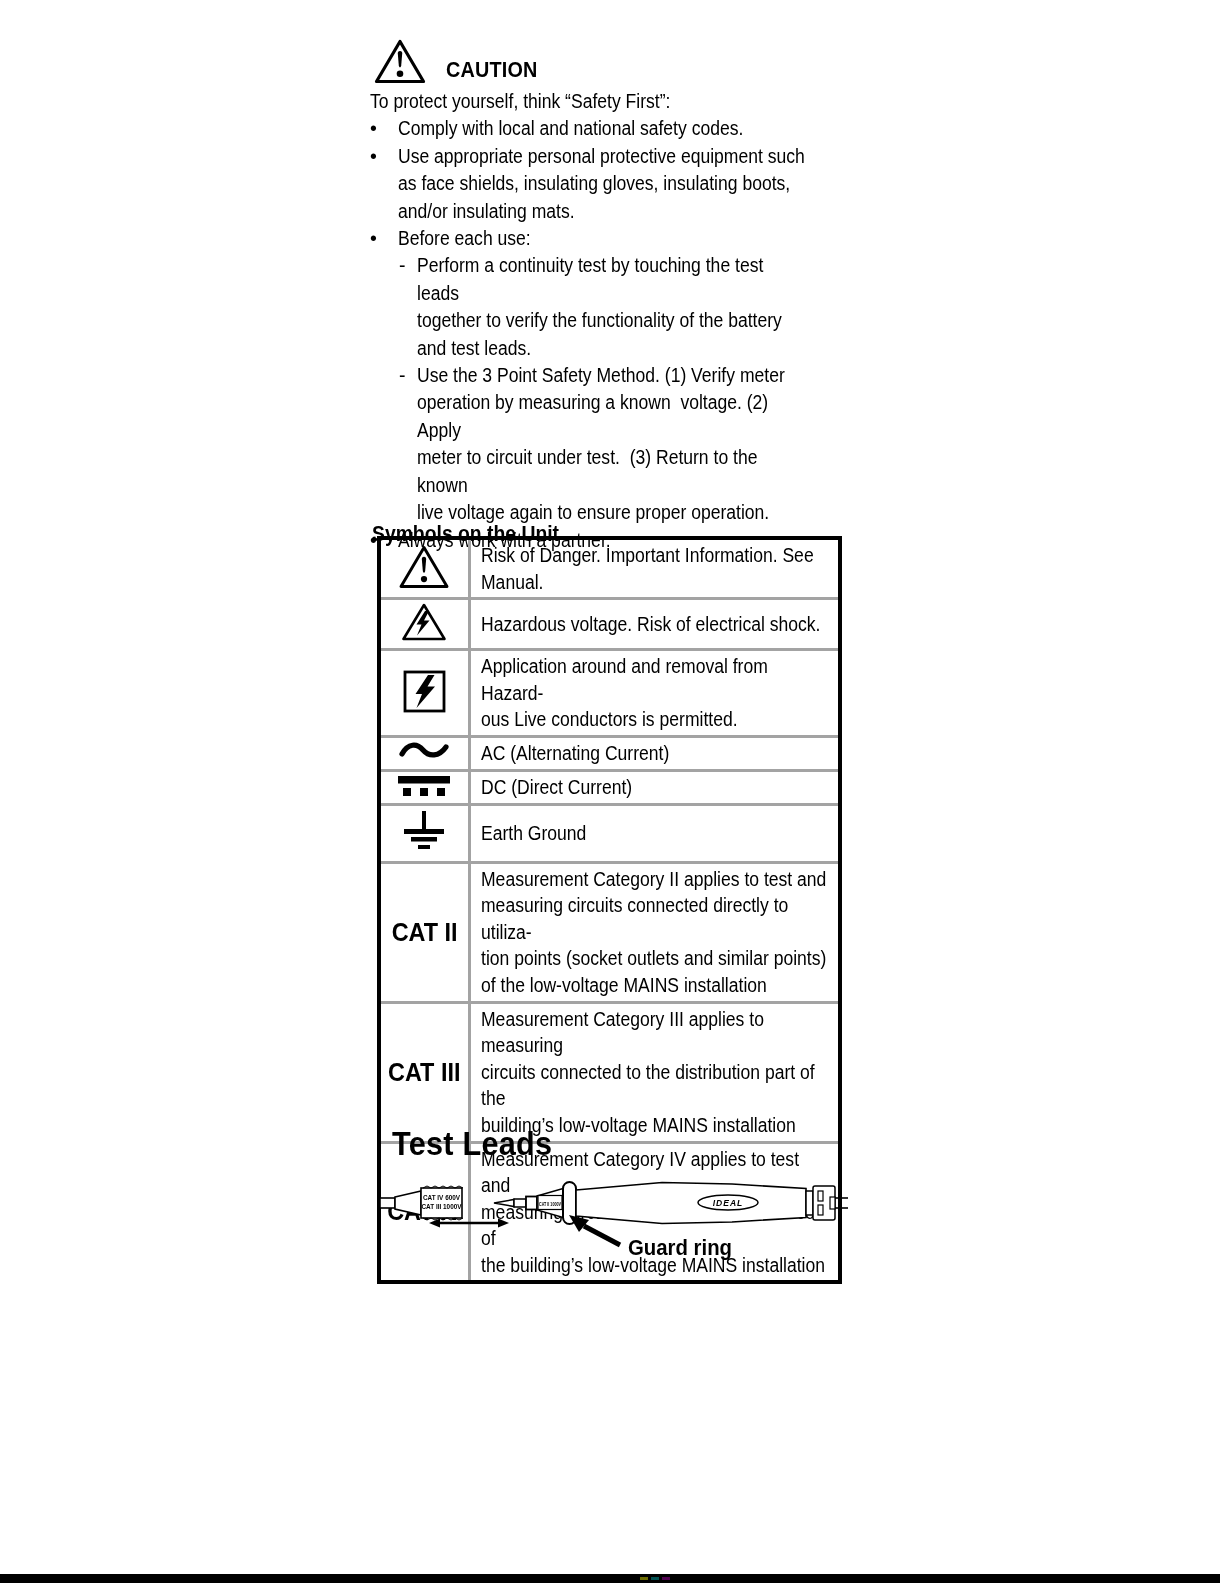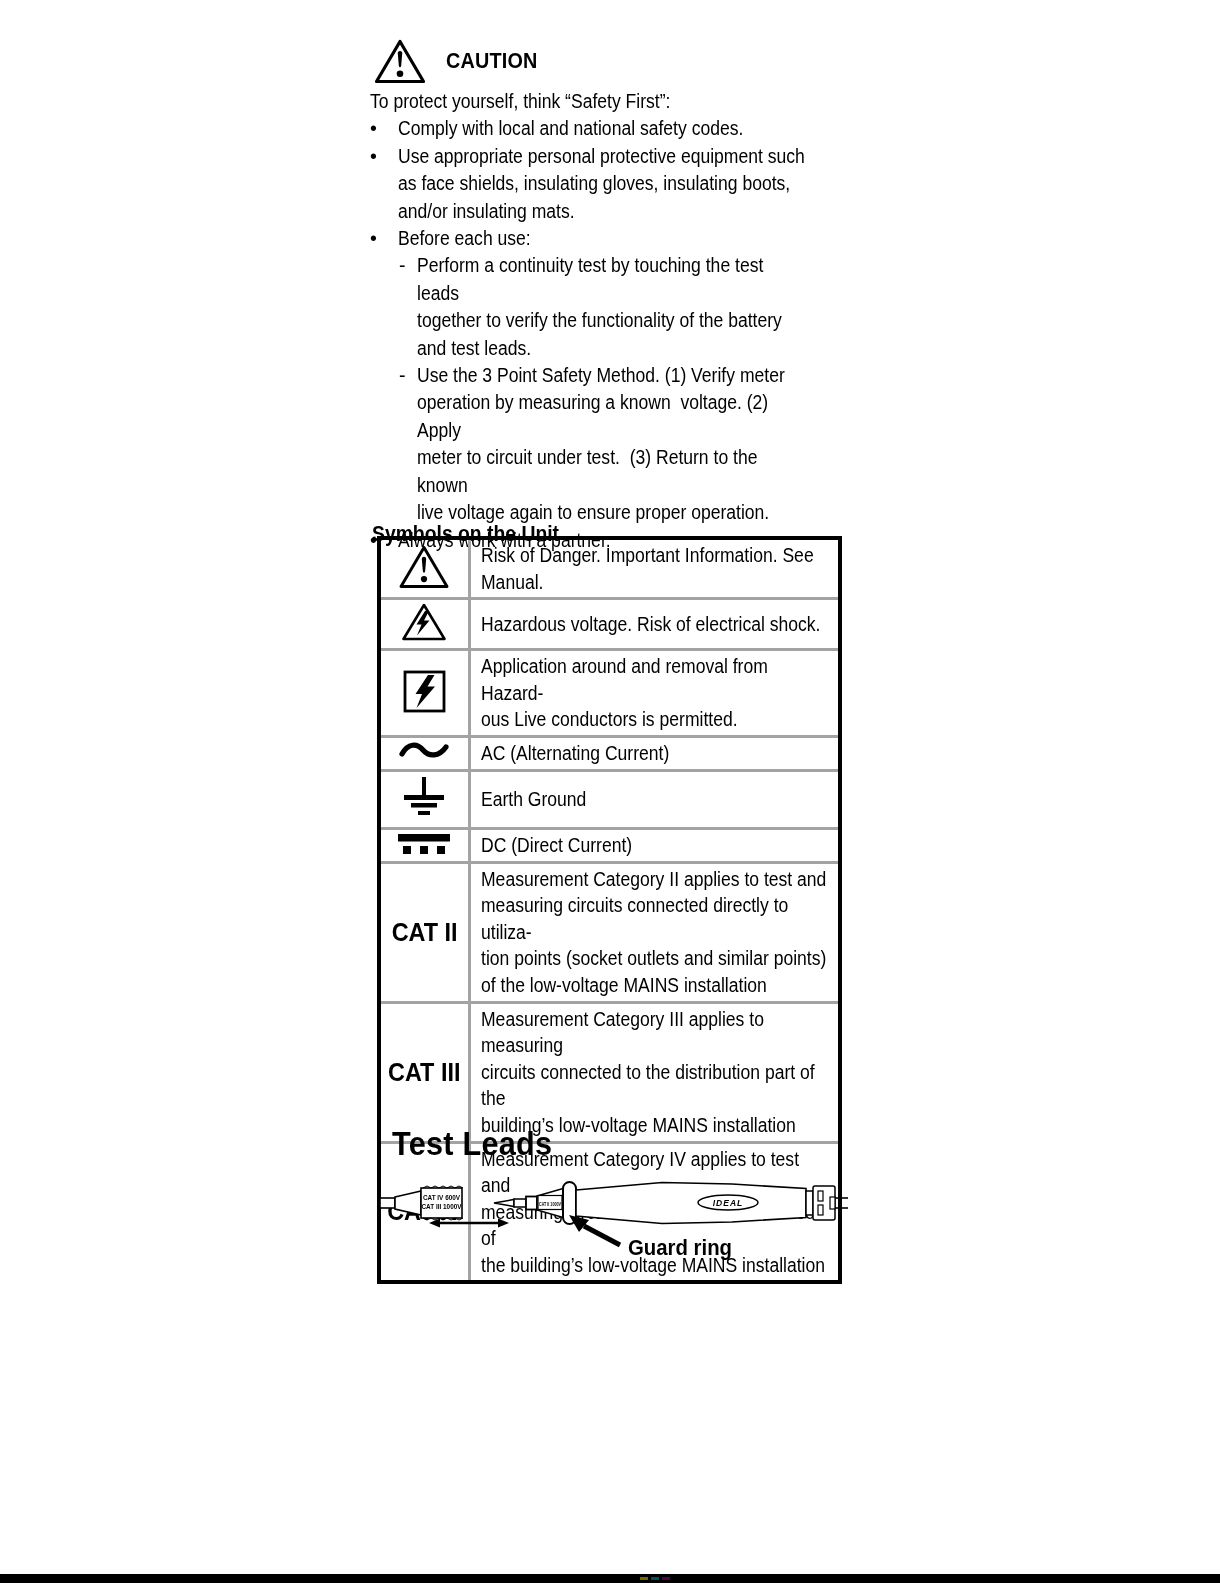--- a/index.html
+++ b/index.html
@@ -6,21 +6,21 @@
   body {
     width:1220px; height:1583px; position:relative; overflow:hidden;
     background:#ffffff; color:#000;
     font-family:"Liberation Sans", sans-serif;
   }
   .abs { position:absolute; }
   
   .cond { transform:scaleX(0.9); transform-origin:0 0; display:block; width:111%; }
   .cond-c { transform:scaleX(0.9); transform-origin:50% 50%; display:inline-block; }
 
-  .caution-header { left:374px; top:38px; display:flex; align-items:center; }
+  .caution-header { left:374px; top:38px; display:flex; align-items:flex-end; }
   .caution-title { font-size:22px; font-weight:bold; margin-left:15px; padding-bottom:2px; letter-spacing:.2px; }
 
   .bodytext { left:370px; top:88px; width:482px; font-size:19.5px; line-height:27.4px; }
   .pre { white-space:pre-wrap; }
   .bullet-row { display:flex; }
   .bullet-marker { width:28px; flex:none; }
   .dash-row { display:flex; padding-left:29px; }
   .dash-marker { width:18px; flex:none; }
 
   .symbols-heading { left:372px; top:522px; font-size:21.5px; font-weight:bold; }
@@ -139,44 +139,44 @@
   <tr style="height:30px">
     <td class="sym">
       <svg width="54" height="20" viewBox="0 0 54 20">
         <path d="M5 13 C 11 2, 20 2, 26 9 C 32 16, 42 16, 49 6" fill="none" stroke="#000" stroke-width="5.2" stroke-linecap="round"></path>
       </svg>
     </td>
     <td class="desc">
           <div class="cond pre">AC (Alternating Current)</div>
         </td>
   </tr>
+  <tr style="height:30px">
+    <td class="sym">
+      <svg width="56" height="23" viewBox="0 0 56 23">
+        <rect x="2" y="2" width="52" height="7.5" fill="#000"></rect>
+        <rect x="7" y="14" width="8" height="8" fill="#000"></rect>
+        <rect x="24" y="14" width="8" height="8" fill="#000"></rect>
+        <rect x="41" y="14" width="8" height="8" fill="#000"></rect>
+      </svg>
+    </td>
+    <td class="desc">
+          <div class="cond pre">DC (Direct Current)</div>
+        </td>
+  </tr>
   <tr style="height:58px">
     <td class="sym">
       <svg width="44" height="42" viewBox="0 0 44 42">
         <rect x="20" y="1" width="4" height="18" fill="#000"></rect>
         <rect x="2" y="19" width="40" height="5" fill="#000"></rect>
         <rect x="9" y="27" width="26" height="4.5" fill="#000"></rect>
         <rect x="16" y="35" width="12" height="4" fill="#000"></rect>
       </svg>
     </td>
     <td class="desc">
           <div class="cond pre">Earth Ground</div>
-        </td>
-  </tr>
-  <tr style="height:30px">
-    <td class="sym">
-      <svg width="56" height="23" viewBox="0 0 56 23">
-        <rect x="2" y="2" width="52" height="7.5" fill="#000"></rect>
-        <rect x="7" y="14" width="8" height="8" fill="#000"></rect>
-        <rect x="24" y="14" width="8" height="8" fill="#000"></rect>
-        <rect x="41" y="14" width="8" height="8" fill="#000"></rect>
-      </svg>
-    </td>
-    <td class="desc">
-          <div class="cond pre">DC (Direct Current)</div>
         </td>
   </tr>
   <tr style="height:106px">
     <td class="sym cat-label"><span class="cond-c">CAT II</span></td>
     <td class="desc">
           <div class="cond pre">Measurement Category II applies to test and
 measuring circuits connected directly to utiliza-
 tion points (socket outlets and similar points)
 of the low-voltage MAINS installation</div>
         </td>

